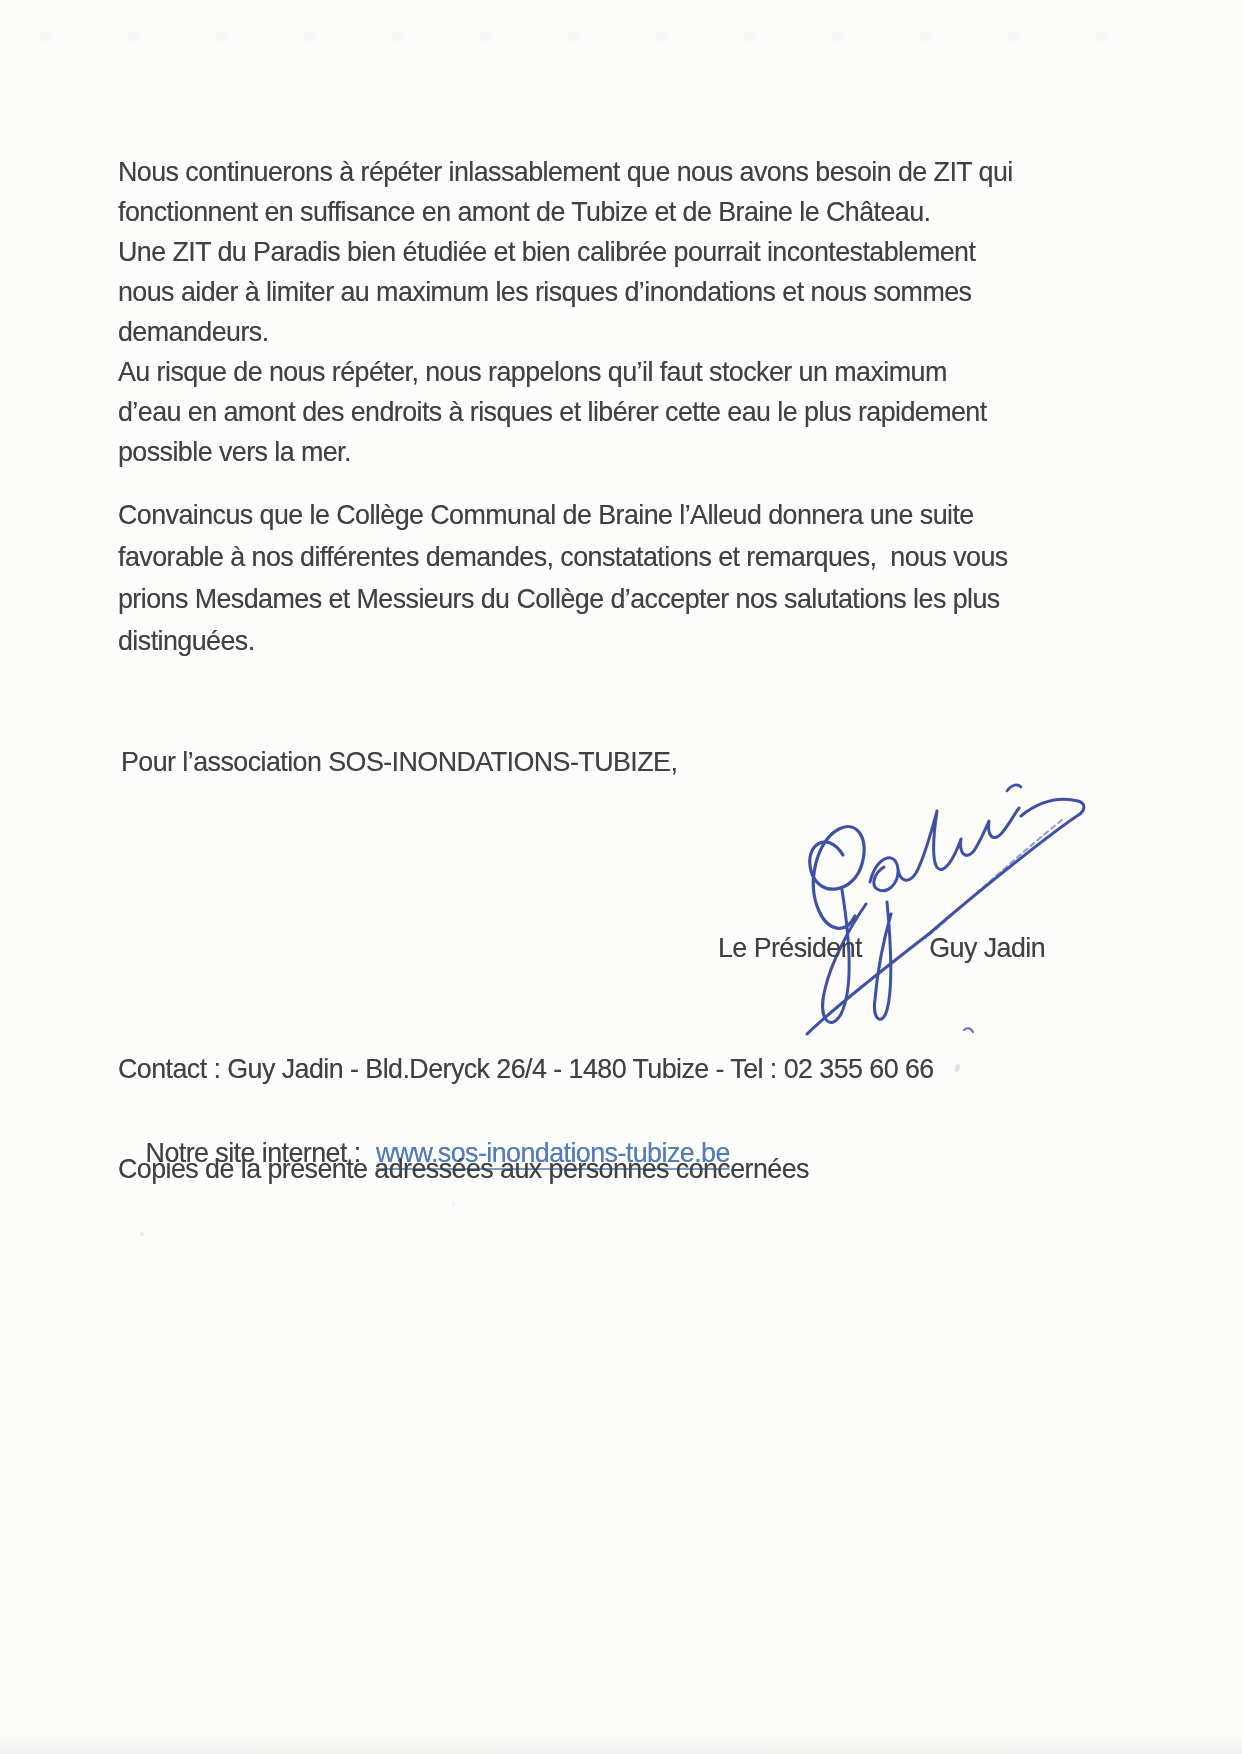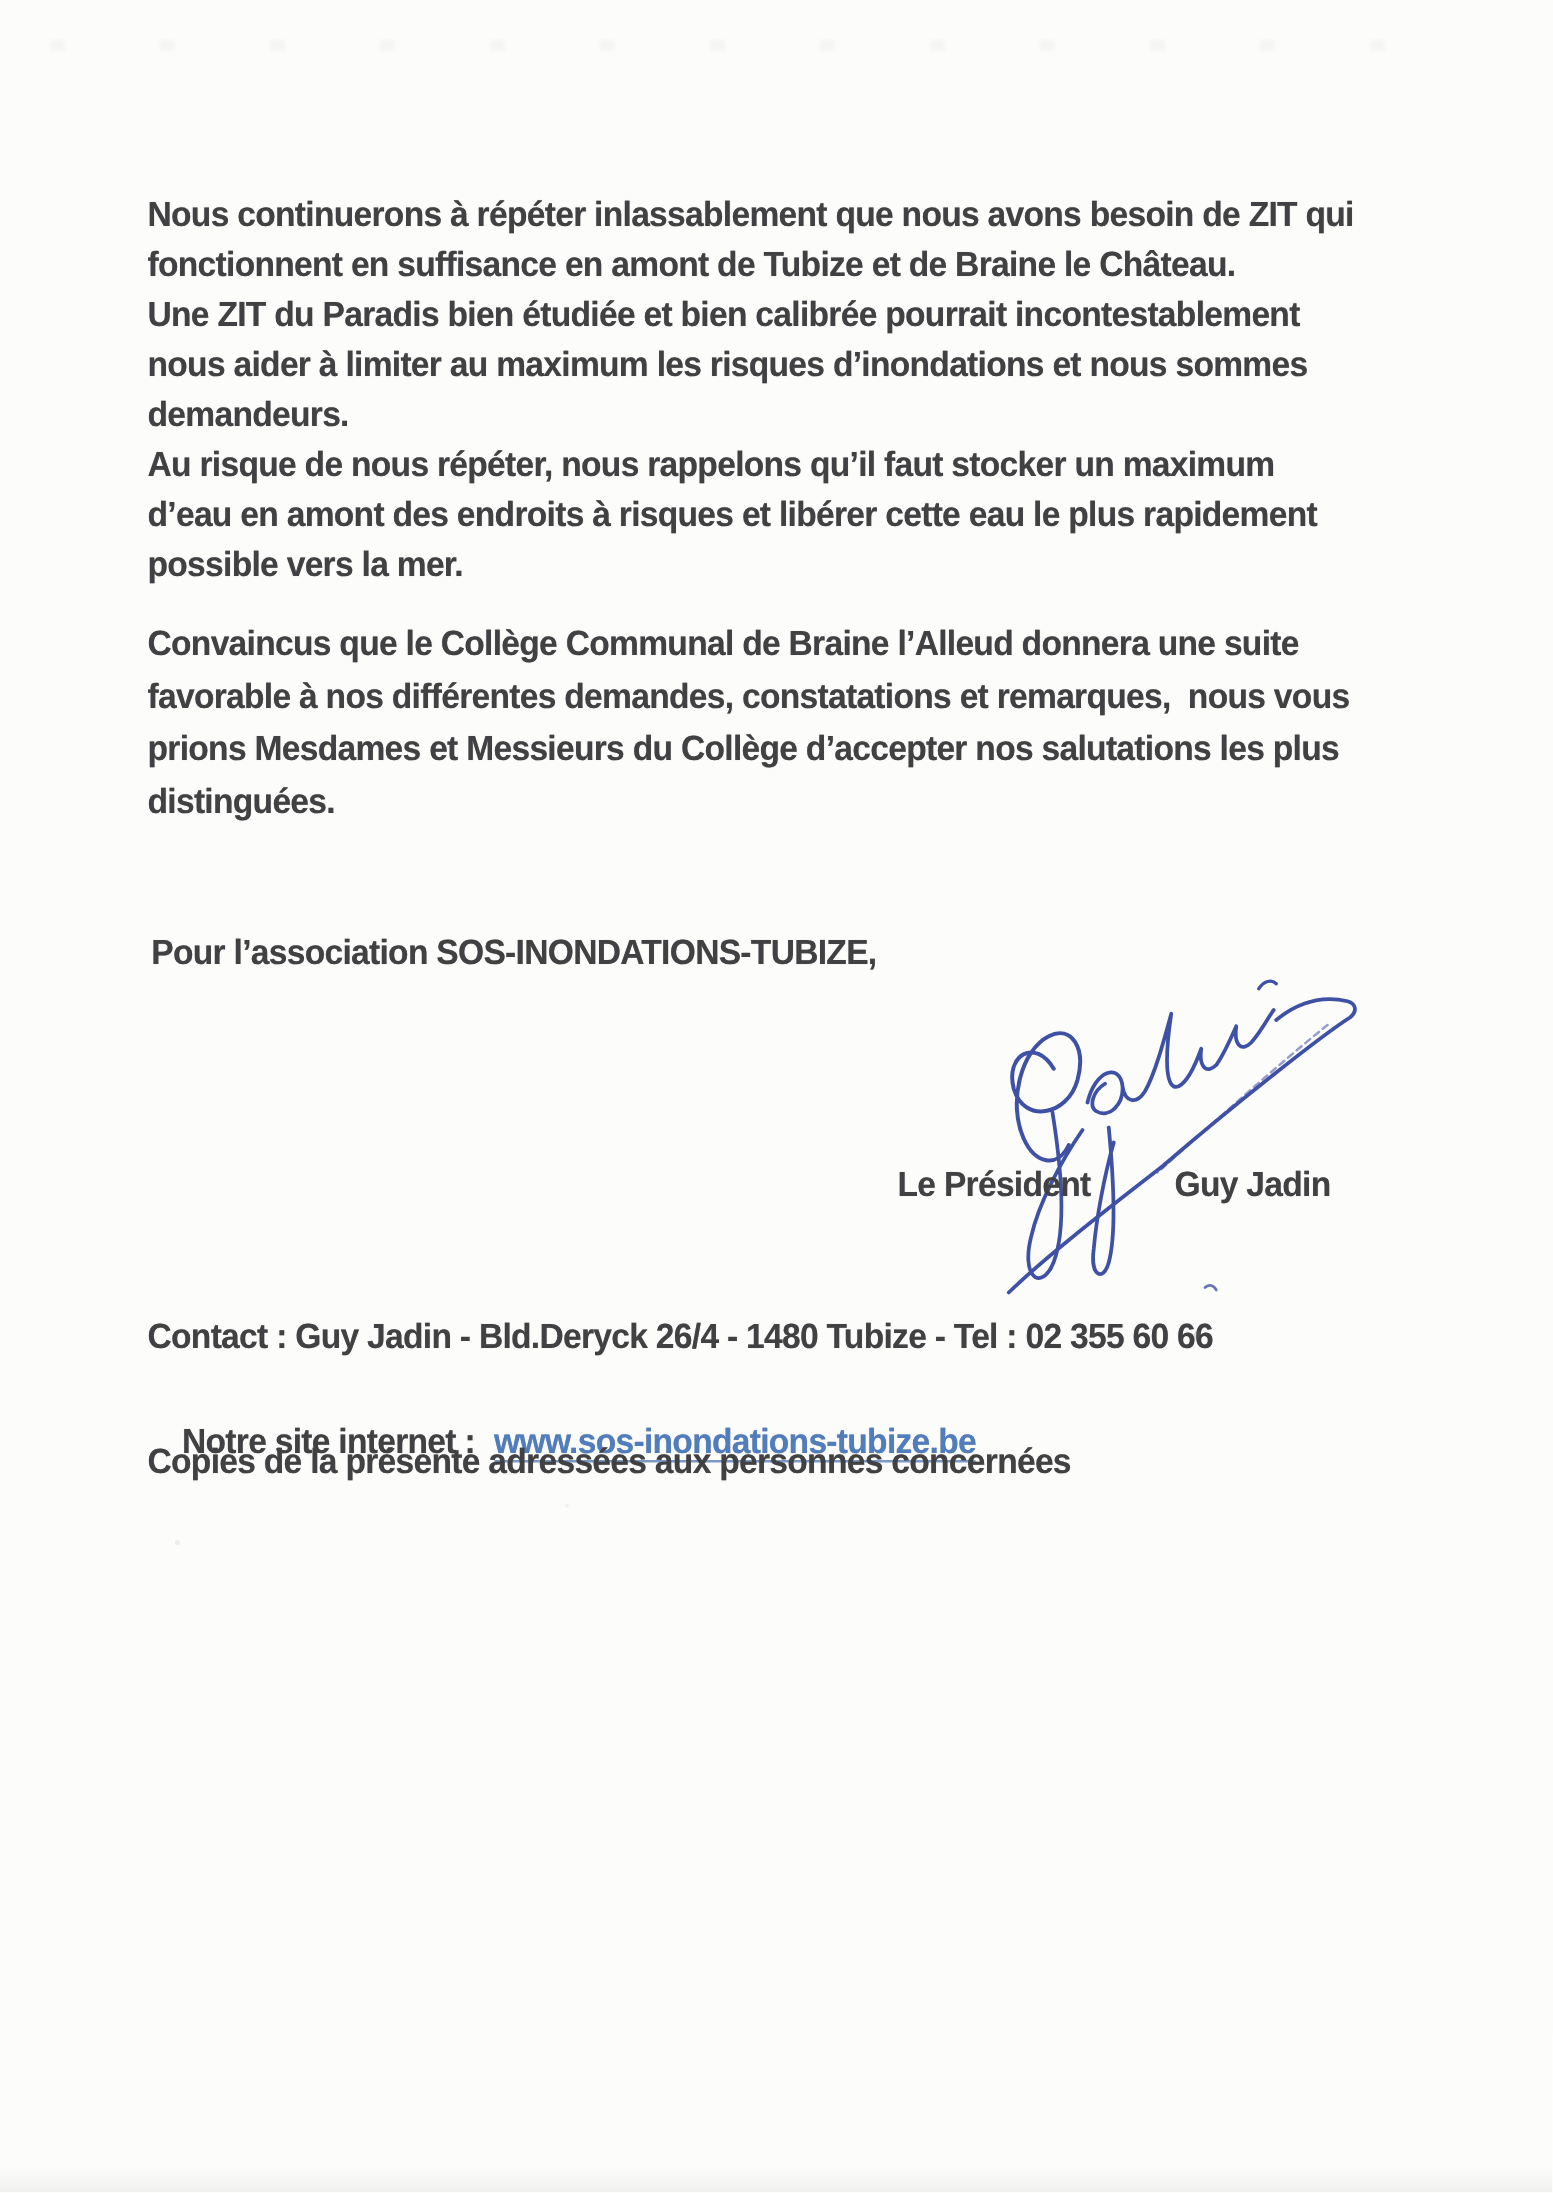--- a/index.html
+++ b/index.html
@@ -3,21 +3,20 @@
 <meta charset="utf-8">
 <style>
   html,body{margin:0;padding:0;background:#ffffff;}
   .page{
     position:relative;
     width:1242px;height:1754px;
     background:#fcfcfb;
     overflow:hidden;
     font-family:"Liberation Sans","DejaVu Sans",sans-serif;
     color:#414143;
-    font-weight:bold;
   }
   .textblock{
     position:absolute;
     font-size:28px;
     letter-spacing:-0.6px;
     color:#414143;
     text-shadow:0 0 0.6px rgba(70,70,72,.55);
     transform:scaleX(0.96);
     transform-origin:left top;
     white-space:pre;

